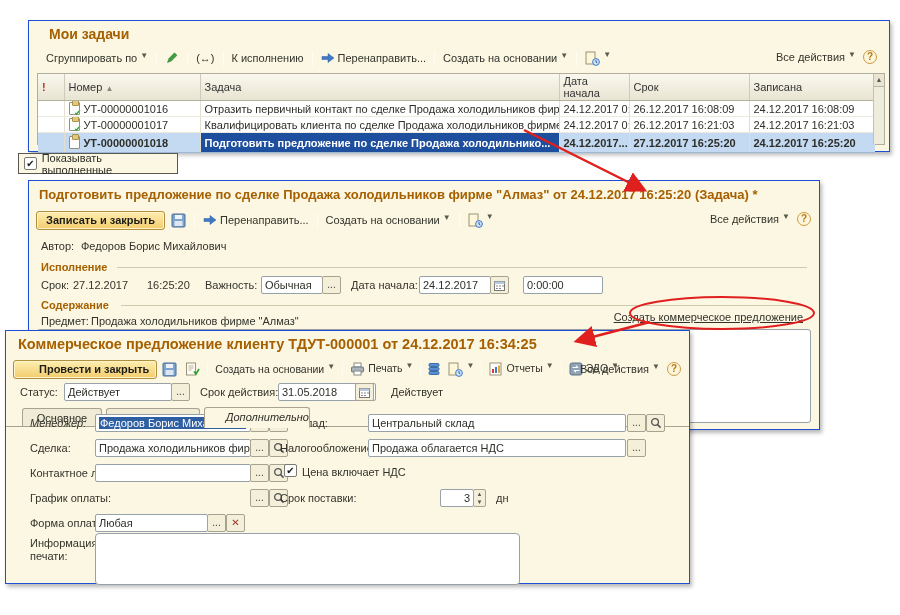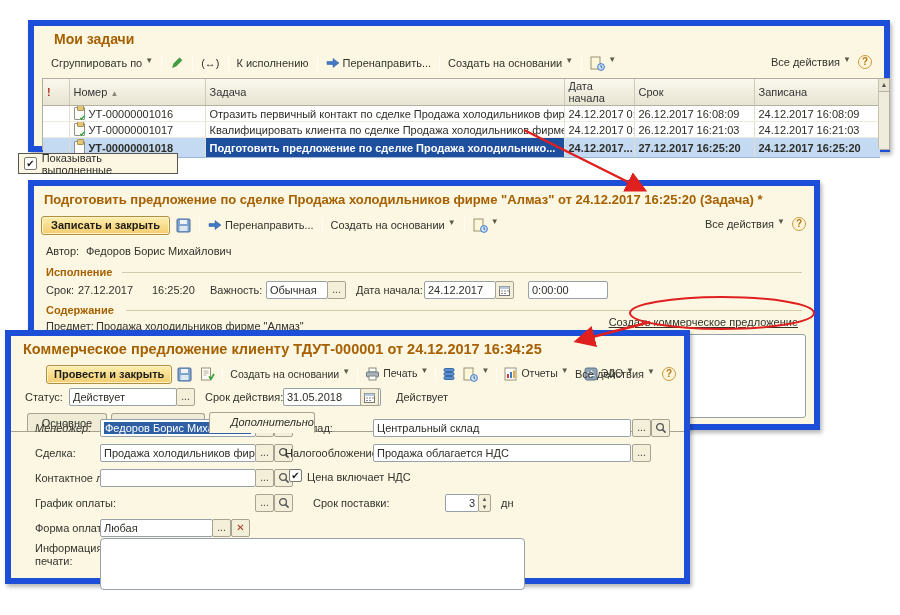--- a/index.html
+++ b/index.html
@@ -2,21 +2,21 @@
 <html><head>
 <meta charset="utf-8">
 <style>
   * { box-sizing: border-box; }
   html,body { margin:0; padding:0; background:#fff; }
   #canvas {
     position:relative; width:900px; height:615px; overflow:hidden;
     font-family:"Liberation Sans","DejaVu Sans",sans-serif; font-size:11px; color:#2e2e28;
     background:#fff;
   }
-  .win { position:absolute; background:#FBF7E3; border:6px solid #1d4ed8; box-shadow:2px 3px 4px rgba(0,0,0,.28); }
+  .win { position:absolute; background:#FBF7E3; border:1px solid #1d4ed8; box-shadow:2px 3px 4px rgba(0,0,0,.28); }
   .wtitle { position:absolute; font-weight:bold; color:#A66000; white-space:nowrap; }
   .tbar { position:absolute; display:flex; align-items:center; gap:3px; height:22px; }
   .titem { display:inline-flex; align-items:flex-start; gap:3px; padding:2px 3px; white-space:nowrap; color:#33332b; cursor:default; border-radius:2px; }
   .tsep { width:1px; height:15px; background:#d9d4bf; border-right:1px solid #fffdf3; margin:0 2px; }
   .caret { font-size:8px; color:#5a5a4a; line-height:1; }
   .btn-main { display:inline-block; padding:2px 9px 3px 9px; font-weight:bold; font-size:11px; color:#1d1d18;
     background:linear-gradient(#fdeeb0,#f3cc6e); border:1px solid #b08f3e; border-radius:3px;
     box-shadow:inset 0 0 0 1px #fff3c8; cursor:default; white-space:nowrap; }
   .allact { position:absolute; display:flex; align-items:center; gap:4px; color:#33332b; }
   .help { display:inline-block; width:14px; height:14px; border-radius:50%; border:1px solid #cf9a3f;
@@ -250,21 +250,21 @@
     <span class="lbl" style="left:12px; top:134px;">Предмет:</span>
     <span class="lnk lbl" style="left:62px; top:134px;">Продажа холодильников фирме "Алмаз"</span>
     <span class="lnk lbl" style="right:16px; top:130px; text-decoration:underline;">Создать коммерческое предложение</span>
 
     <div style="position:absolute; left:8px; top:148px; right:8px; bottom:6px; background:#fff; border:1px solid #98a0a8; border-radius:3px;"></div>
   </div>
 
   <div class="win w3" style="left:5px; top:330px; width:685px; height:254px;">
     <div class="wtitle" style="left:12px; top:5px; font-size:14.5px;">Коммерческое предложение клиенту ТДУТ-000001 от 24.12.2017 16:34:25</div>
     <div class="tbar" style="left:7px; top:27px; gap:2px; font-size:10.5px;">
-      <span class="btn-main" style="padding:2px 7px 3px 7px;margin-left:28px;">Провести и закрыть</span>
+      <span class="btn-main" style="padding:2px 7px 3px 25px;">Провести и закрыть</span>
       <span class="titem">
         <svg class="ic" width="15" height="15">
           <rect x="1" y="1" width="13" height="13" rx="1" fill="#7fa3cf" stroke="#4a6d99"></rect>
           <rect x="4" y="2" width="7" height="4" fill="#eef3fa"></rect>
             <rect x="3.5" y="8" width="8" height="5" fill="#dde7f2"></rect>
         </svg>
       </span>
       <span class="titem">
         <svg class="ic" width="15" height="15">
           <rect x="1.5" y="1" width="9" height="12" fill="#fdfdf6" stroke="#9a9276"></rect>
@@ -411,21 +411,21 @@
         </svg>
     </span>
 
     <span class="lbl" style="left:274px; top:111px;">Налогообложение:</span>
     <span class="inp" style="left:362px; top:108px; width:258px;">Продажа облагается НДС</span>
     <span class="btn-sm" style="left:621px; top:108px;">...</span>
 
     <span class="chk" style="position:absolute; left:278px; top:133px;">✔</span>
     <span class="lbl" style="left:296px; top:135px;">Цена включает НДС</span>
 
-    <span class="lbl" style="left:274px; top:161px;padding-left:28px;">Срок поставки:</span>
+    <span class="lbl" style="left:274px; top:161px;">Срок поставки:</span>
     <span class="inp" style="left:434px; top:158px; width:34px; text-align:right;">3</span>
     <span class="spin" style="left:467px; top:158px;">▲<br>▼</span>
     <span class="lbl" style="left:490px; top:161px;">дн</span>
   </div>
 
   <svg class="annot" width="900" height="615">
     <defs>
       <marker id="ah" markerWidth="10" markerHeight="9" refX="7.5" refY="4.5" orient="auto">
         <path d="M0 0L9 4.5L0 9z" fill="#e01f1f"></path>
       </marker>

